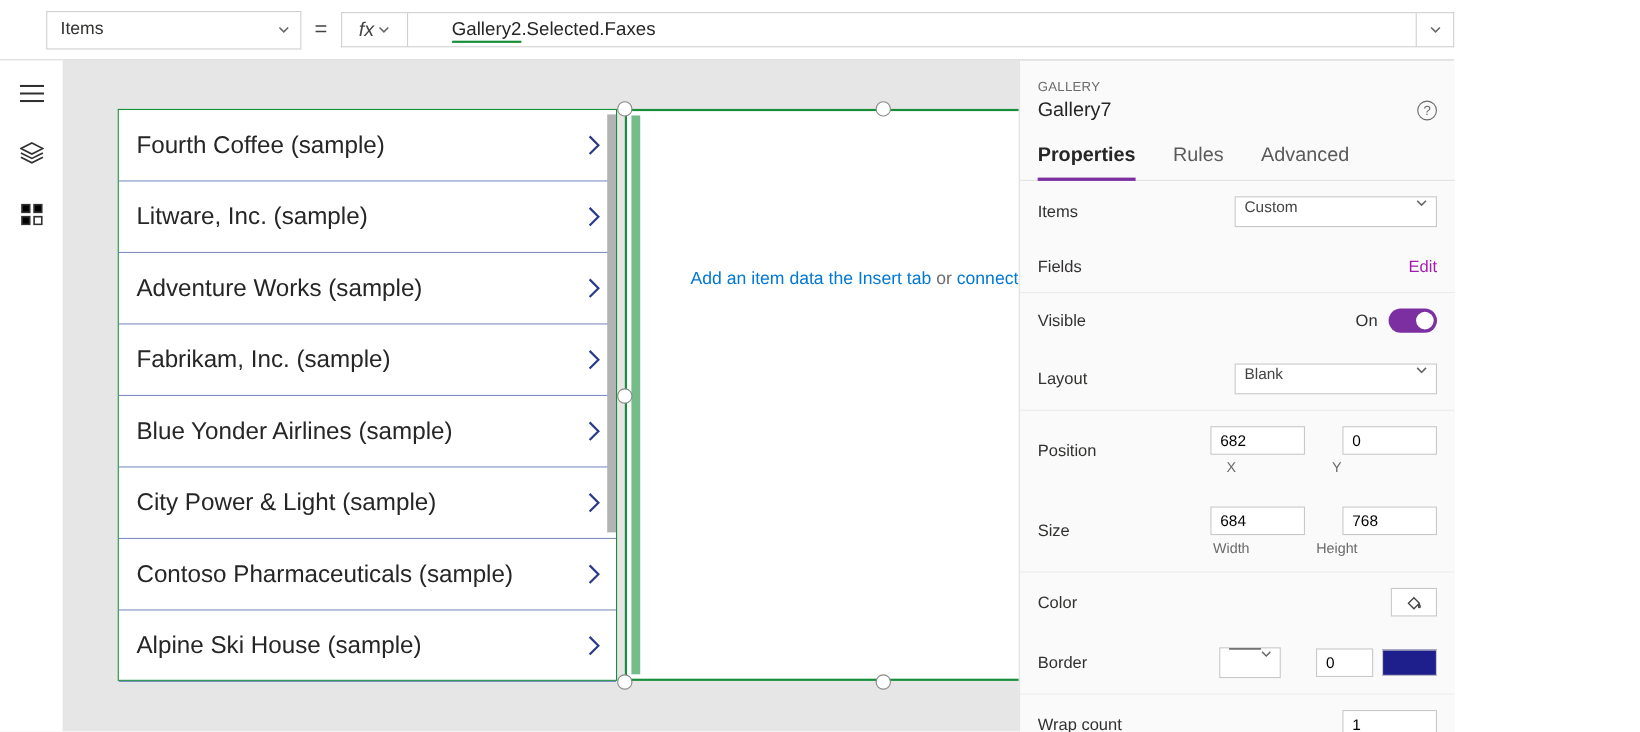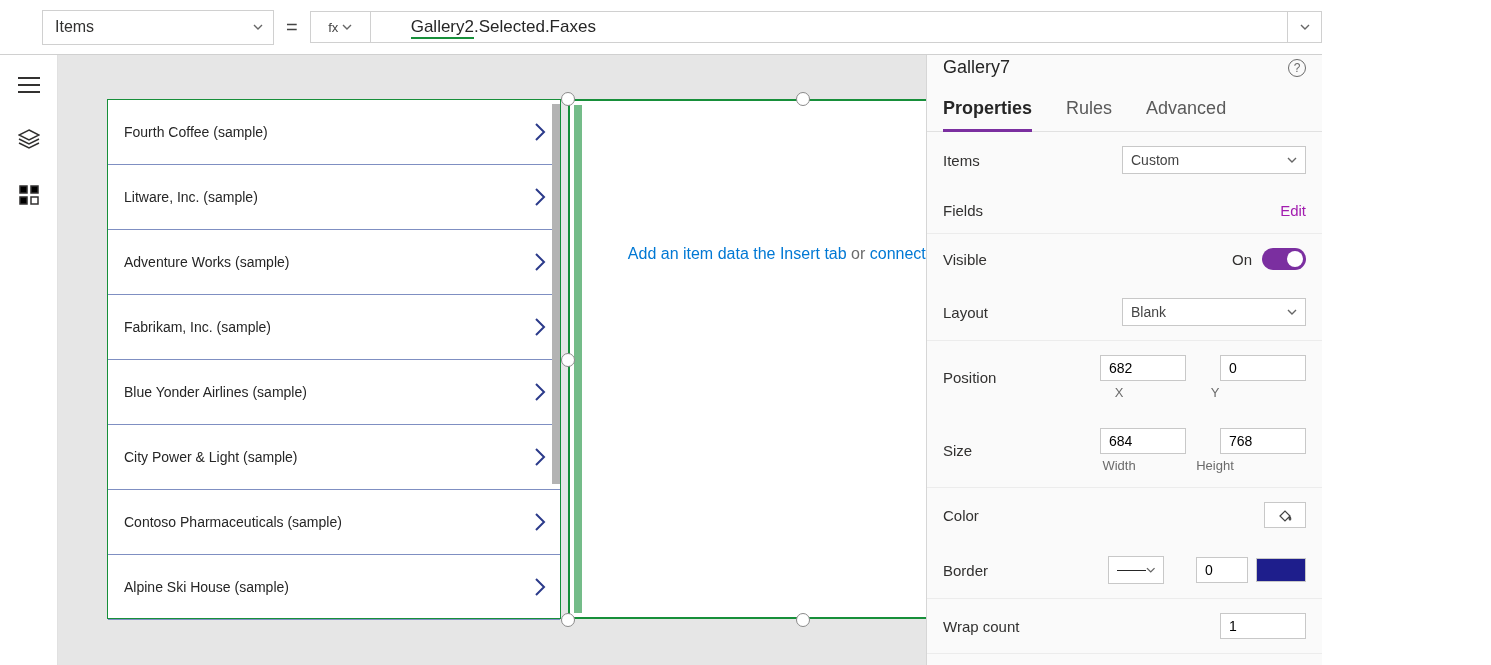--- a/index.html
+++ b/index.html
@@ -3,35 +3,35 @@
 <meta charset="utf-8">
 <style>
   * { box-sizing: border-box; margin: 0; padding: 0; font-family: "Segoe UI", Arial, sans-serif; }
   html, body { width: 1491px; height: 665px; overflow: hidden; background: #fff; }
   .root { width: 1322px; height: 665px; display: flex; flex-direction: column; }
 
   
   .formula-bar { height: 55px; border-bottom: 1px solid #d0d0d0; display: flex; align-items: center; }
   .formula-property { margin-left: 42px; width: 232px; height: 35px; border: 1px solid #d0d0d0; display: flex; align-items: center; justify-content: space-between; padding: 0 10px 0 12px; font-size: 16px; color: #323130; }
   .formula-eq { margin: 0 12px; font-size: 20px; color: #444; }
-  .fx { width: 60px; height: 32px; border: 1px solid #d0d0d0; border-right: none; display: flex; align-items: center; justify-content: center; gap: 4px; font-size: 13px; color: #444; }
+  .fx { width: 60px; height: 32px; border: 1px solid #d0d0d0; border-right: none; display: flex; align-items: center; justify-content: center; gap: 4px; font-style: italic; font-size: 18px; color: #444; }
   .formula-input-wrap { flex: 1; height: 32px; border: 1px solid #d0d0d0; display: flex; align-items: center; padding: 0 8px; }
   .formula-text { font-family: Consolas, "Courier New", monospace; font-size: 17px; color: #262626; margin-left: 32px; }
   .formula-text .g2 { border-bottom: 2px solid #178f3a; padding-bottom: 1px; }
   .formula-expand { width: 34px; height: 32px; border: 1px solid #d0d0d0; border-left: none; display: flex; align-items: center; justify-content: center; }
 
   
   .body { flex: 1; display: flex; min-height: 0; }
   .left-rail { width: 58px; background: #fff; border-right: 1px solid #e1e1e1; display: flex; flex-direction: column; align-items: center; padding-top: 22px; gap: 36px; }
   .left-rail svg { display: block; }
 
   .canvas-wrap { flex: 1; background: #e6e6e6; position: relative; overflow: hidden; }
 
   .left-gallery { position: absolute; left: 49px; top: 44px; width: 454px; height: 520px; background: #fff; border: 1px solid #178f3a; }
-  .left-gallery .row { height: 65px; border-bottom: 1px solid #7f8fc2; display: flex; align-items: center; justify-content: space-between; padding: 0 12px 0 16px; font-size: 14px; color: #262626; }
+  .left-gallery .row { height: 65px; border-bottom: 1px solid #7f8fc2; display: flex; align-items: center; justify-content: space-between; padding: 0 12px 0 16px; font-size: 22px; color: #262626; }
   .left-gallery .row:first-child { border-top: none; }
   .left-gallery .row:last-child { border-bottom: none; }
   .left-gallery .scrollthumb { position: absolute; right: 0; top: 4px; width: 8px; height: 380px; background: #b3b3b3; border-radius: 0; }
 
   .right-gallery { position: absolute; left: 510px; top: 44px; width: 471px; height: 520px; background: #fff; border: 2px solid #178f3a; }
   .right-gallery .inner { position: absolute; left: 4px; top: 4px; width: 8px; bottom: 4px; background: #178f3a; opacity: .6; }
   .right-gallery .hint { position: absolute; top: 144px; left: 0; right: 0; text-align: center; font-size: 16px; }
   .right-gallery .hint .lnk { color: #0078d4; cursor: pointer; }
   .right-gallery .hint .or { color: #6b6b6b; }
   .edit-btn { position: absolute; left: 980px; top: 52px; width: 25px; height: 25px; border: 2px solid #262626; border-radius: 50%; background: #fff; display: flex; align-items: center; justify-content: center; }
@@ -42,21 +42,21 @@
   .prop { width: 396px; border-left: 1px solid #d6d6d6; background: #fafafa; display: flex; flex-direction: column; overflow: auto; }
   .prop .section-label { font-size: 12px; color: #6b6b6b; padding: 16px 16px 2px; letter-spacing: .02em; }
   .prop .name { font-size: 18px; color: #262626; padding: 2px 16px 10px; display: flex; justify-content: space-between; align-items: center; }
   .tabs { display: flex; gap: 34px; padding: 0 16px; border-bottom: 1px solid #e1e1e1; }
   .tabs .tab { padding: 10px 0 12px; font-size: 18px; color: #5a5a5a; cursor: pointer; position: relative; }
   .tabs .tab.active { color: #262626; font-weight: 600; }
   .tabs .tab.active::after { content: ""; position: absolute; left: 0; right: 0; bottom: -1px; height: 3px; background: #7b2fa0; }
 
   .prop-row { display: flex; align-items: center; justify-content: space-between; padding: 14px 16px; border-bottom: 1px solid #ececec; font-size: 15px; color: #323130; }
   .prop-row.noborder { border-bottom: none; }
-  .ddl { width: 184px; height: 28px; background: #fff; border: 1px solid #c8c8c8; display: flex; align-items: center; justify-content: space-between; padding: 0 8px; font-size: 14px; color: #444; }
+  .ddl { width: 184px; height: 28px; background: #fff; border: 1px solid #c8c8c8; display: flex; align-items: flex-start; justify-content: space-between; padding: 0 8px; font-size: 14px; color: #444; }
   .edit-link { color: #a21caf; cursor: pointer; }
 
   .toggle { width: 44px; height: 22px; background: #7b2fa0; border-radius: 11px; position: relative; }
   .toggle .knob { position: absolute; right: 3px; top: 3px; width: 16px; height: 16px; border-radius: 50%; background: #fff; }
 
   .pos-grid { display: flex; gap: 10px; }
   .num-input { width: 86px; height: 26px; border: 1px solid #c8c8c8; background: #fff; font-size: 14px; padding: 0 8px; margin-left: 24px; }
   .axis { font-size: 13px; color: #6b6b6b; text-align: center; margin-top: 4px; }
 
   .color-chip { width: 42px; height: 26px; background: #fff; border: 1px solid #c8c8c8; display:flex; align-items:center; justify-content:center; }
@@ -192,20 +192,21 @@
       <div class="handle" style="left:738px; top:37px;"></div>
       <div class="handle" style="left:974px; top:37px;"></div>
       <div class="handle" style="left:503px; top:298px;"></div>
       <div class="handle" style="left:974px; top:298px;"></div>
       <div class="handle" style="left:503px; top:558px;"></div>
       <div class="handle" style="left:738px; top:558px;"></div>
       <div class="handle" style="left:974px; top:558px;"></div>
     </div>
 
     <div class="prop">
+      <div class="section-label">GALLERY</div>
       <div class="name">
         <span>Gallery7</span>
         <span style="width:18px;height:18px;border:1.3px solid #6b6b6b;border-radius:50%;display:inline-flex;align-items:center;justify-content:center;font-size:12px;color:#6b6b6b;">?</span>
       </div>
       <div class="tabs">
         <div class="tab active">Properties</div>
         <div class="tab">Rules</div>
         <div class="tab">Advanced</div>
       </div>
 

